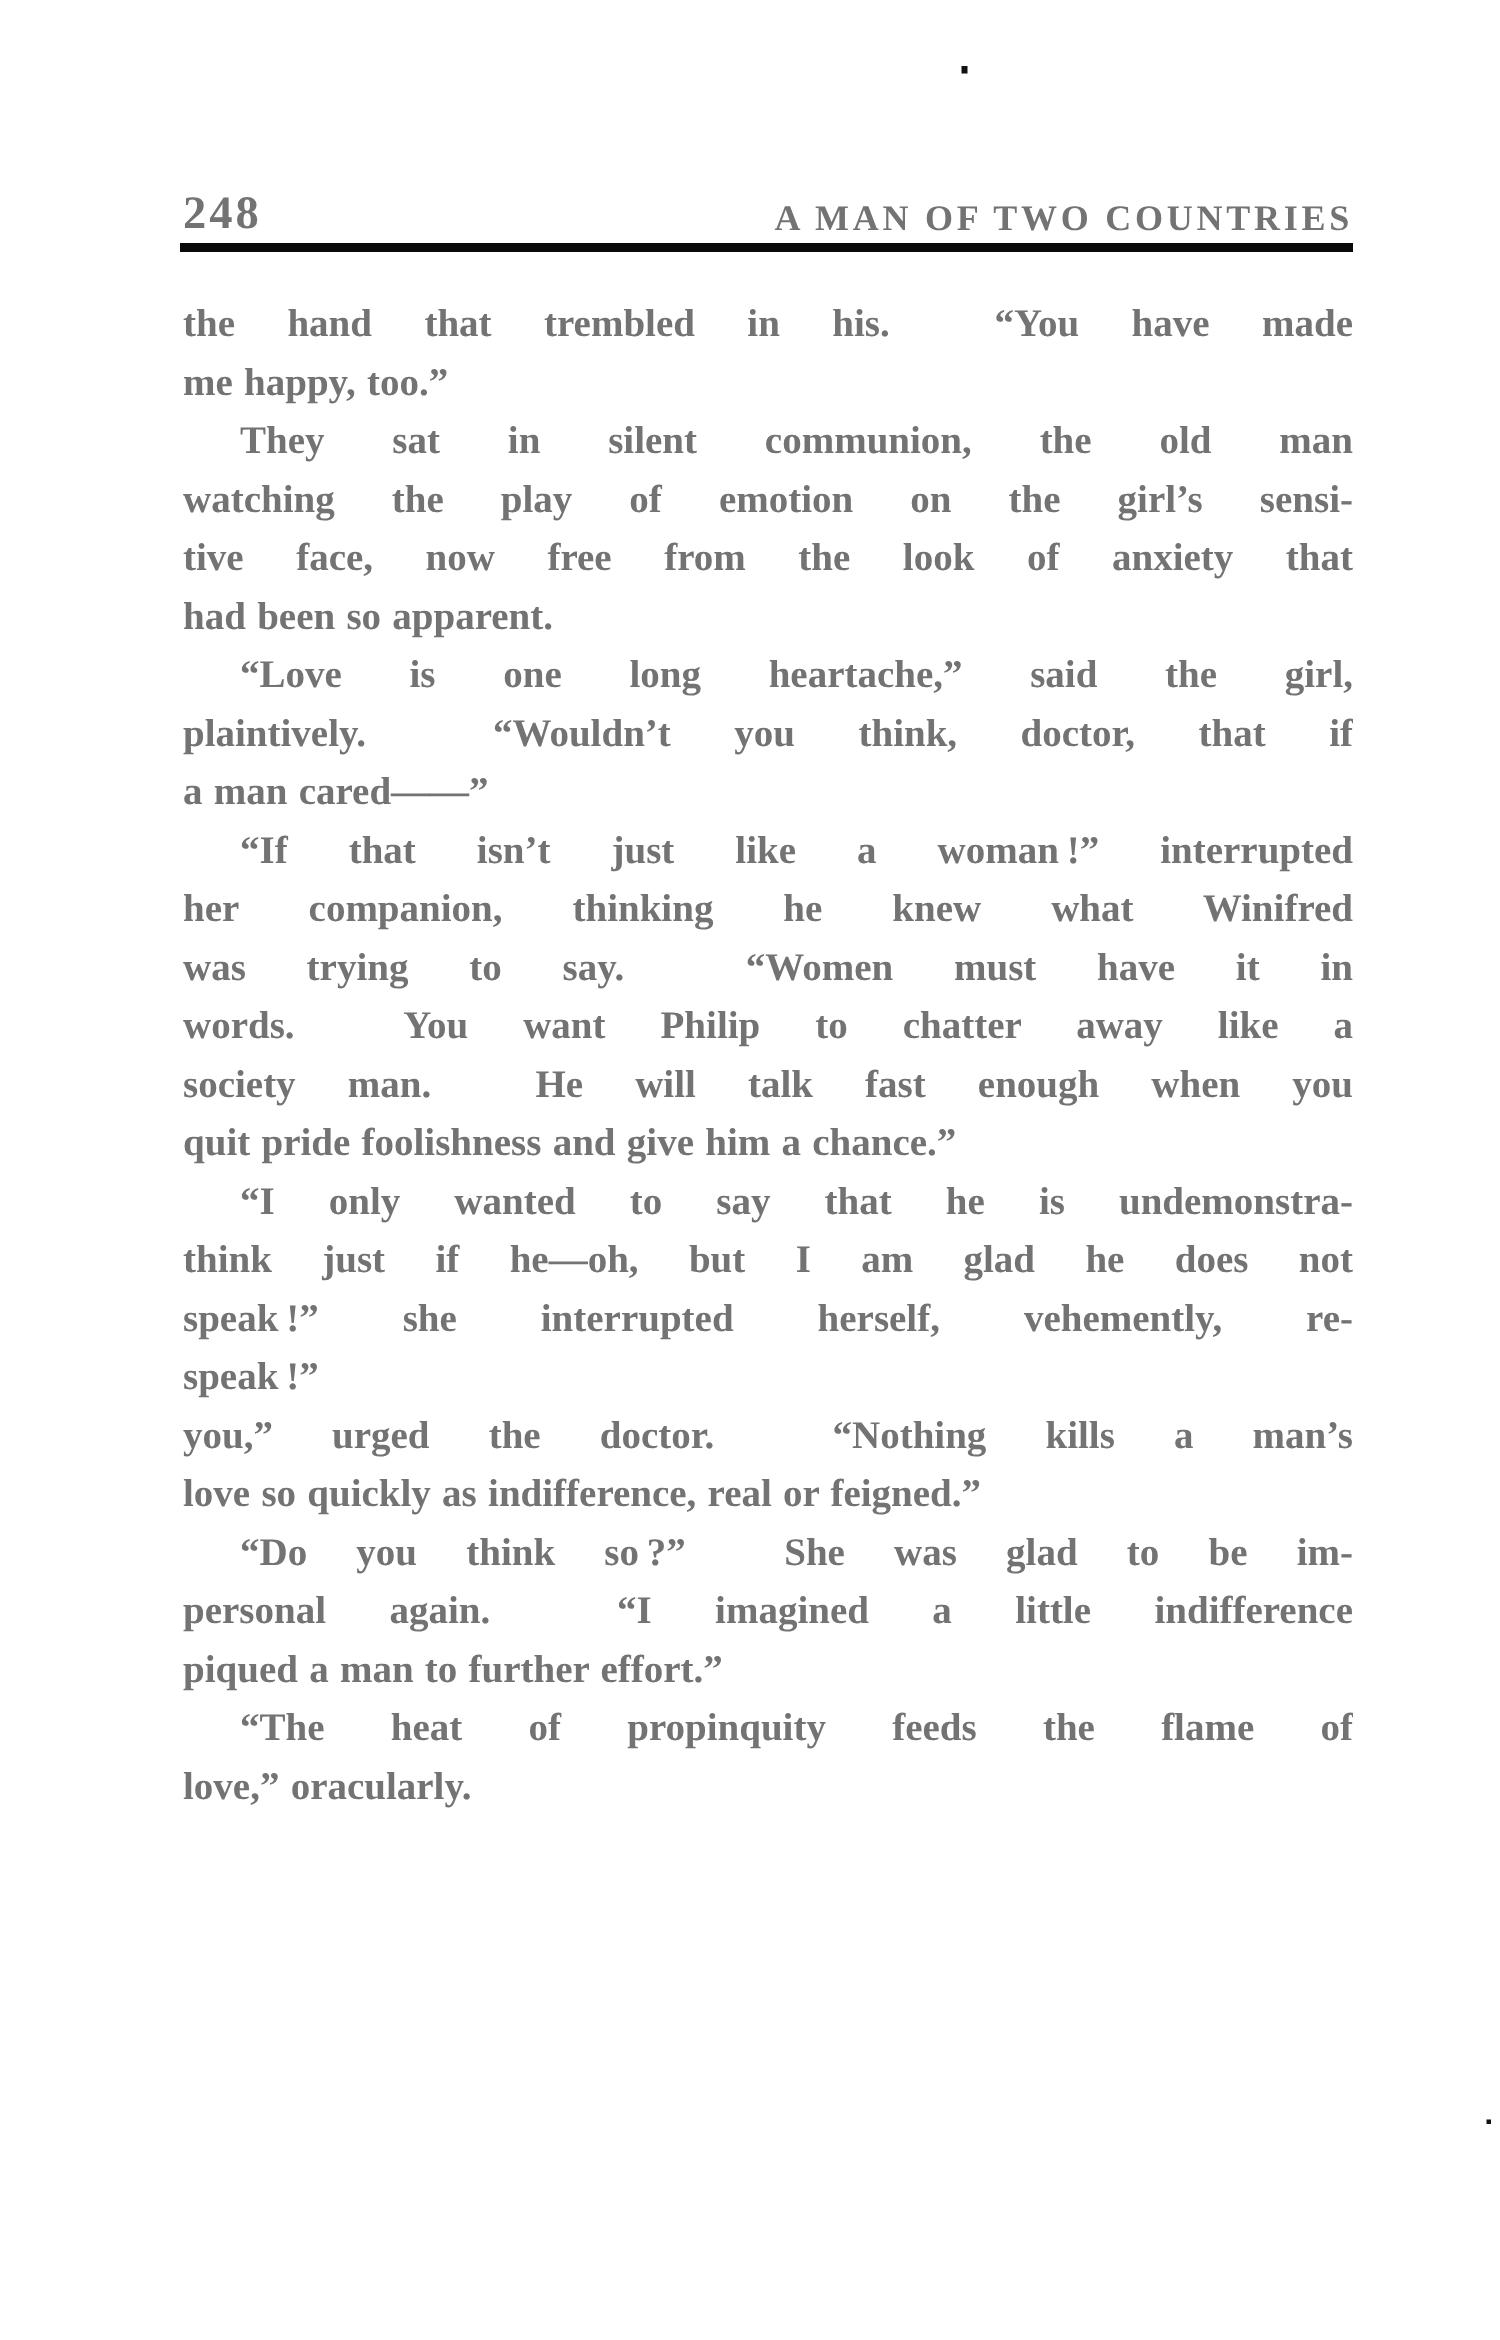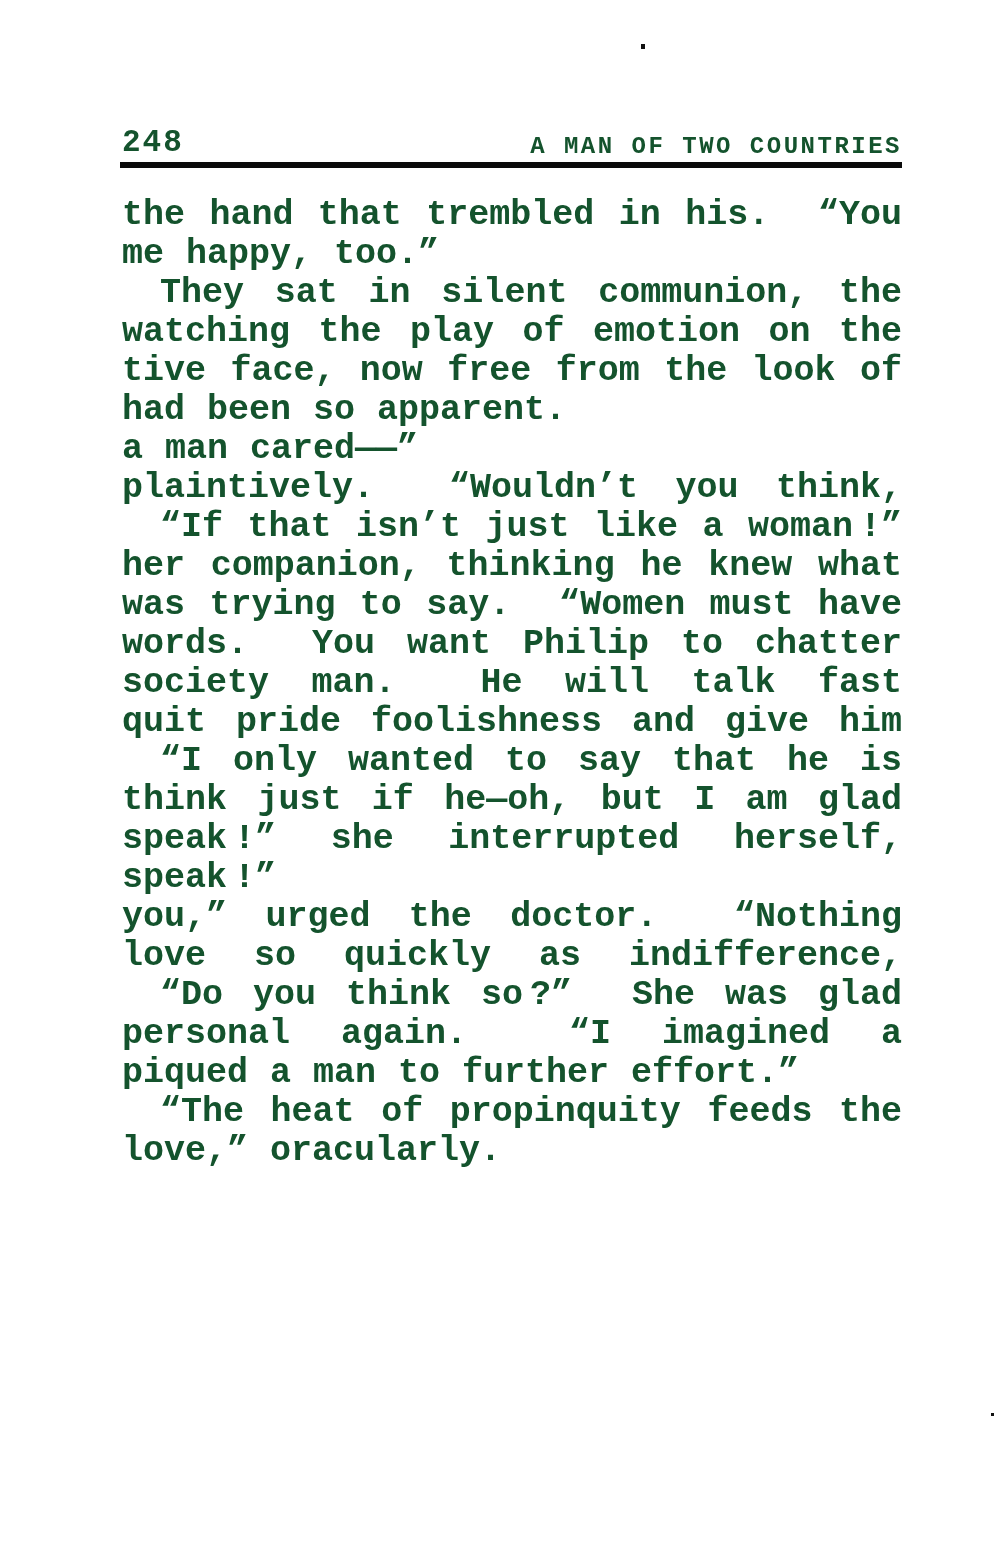--- a/index.html
+++ b/index.html
@@ -5,22 +5,22 @@
   html, body {
     margin: 0;
     padding: 0;
     background: #ffffff;
   }
   .page {
     position: relative;
     width: 1000px;
     height: 1560px;
     background: #ffffff;
-    color: #14532d;
-    font-family: Liberation Mono, monospace;
+    color: #737373;
+    font-family: Liberation Serif, serif;
     overflow: hidden;
   }
   .header {
     position: absolute;
     top: 118px;
     left: 122px;
     right: 98px;
     height: 42px;
   }
   .pagenum {
@@ -50,21 +50,21 @@
   }
   .body {
     position: absolute;
     top: 196px;
     left: 122px;
     width: 780px;
   }
   .line {
     height: 39px;
     line-height: 39px;
-    font-size: 35px;
+    font-size: 26px;
     font-weight: 700;
     word-spacing: 1px;
     text-align: justify;
     text-align-last: justify;
     overflow: hidden;
   }
   .line.last {
     text-align-last: left;
   }
   .line.indent {
@@ -88,22 +88,23 @@
     <span class="title">A MAN OF TWO COUNTRIES</span>
   </div>
   <div class="rule"></div>
   <div class="body" id="body-text">
       <div class="line">the hand that trembled in his.&nbsp; “You have made</div>
       <div class="line last">me happy, too.”</div>
       <div class="line indent">They sat in silent communion, the old man</div>
       <div class="line">watching the play of emotion on the girl’s sensi-</div>
       <div class="line">tive face, now free from the look of anxiety that</div>
       <div class="line last">had been so apparent.</div>
+      <div class="line indent">“Love is one long heartache,” said the girl,</div>
+      <div class="line">plaintively.&nbsp; “Wouldn’t you think, doctor, that if</div>
       <div class="line last">a man cared——”</div>
-      <div class="line">plaintively.&nbsp; “Wouldn’t you think, doctor, that if</div>
       <div class="line indent">“If that isn’t just like a woman !” interrupted</div>
       <div class="line">her companion, thinking he knew what Winifred</div>
       <div class="line">was trying to say.&nbsp; “Women must have it in</div>
       <div class="line">words.&nbsp; You want Philip to chatter away like a</div>
       <div class="line">society man.&nbsp; He will talk fast enough when you</div>
       <div class="line last">quit pride foolishness and give him a chance.”</div>
       <div class="line indent">“I only wanted to say that he is undemonstra-</div>
       <div class="line">think just if he—oh, but I am glad he does not</div>
       <div class="line">speak !” she interrupted herself, vehemently, re-</div>
       <div class="line last">speak !”</div>

